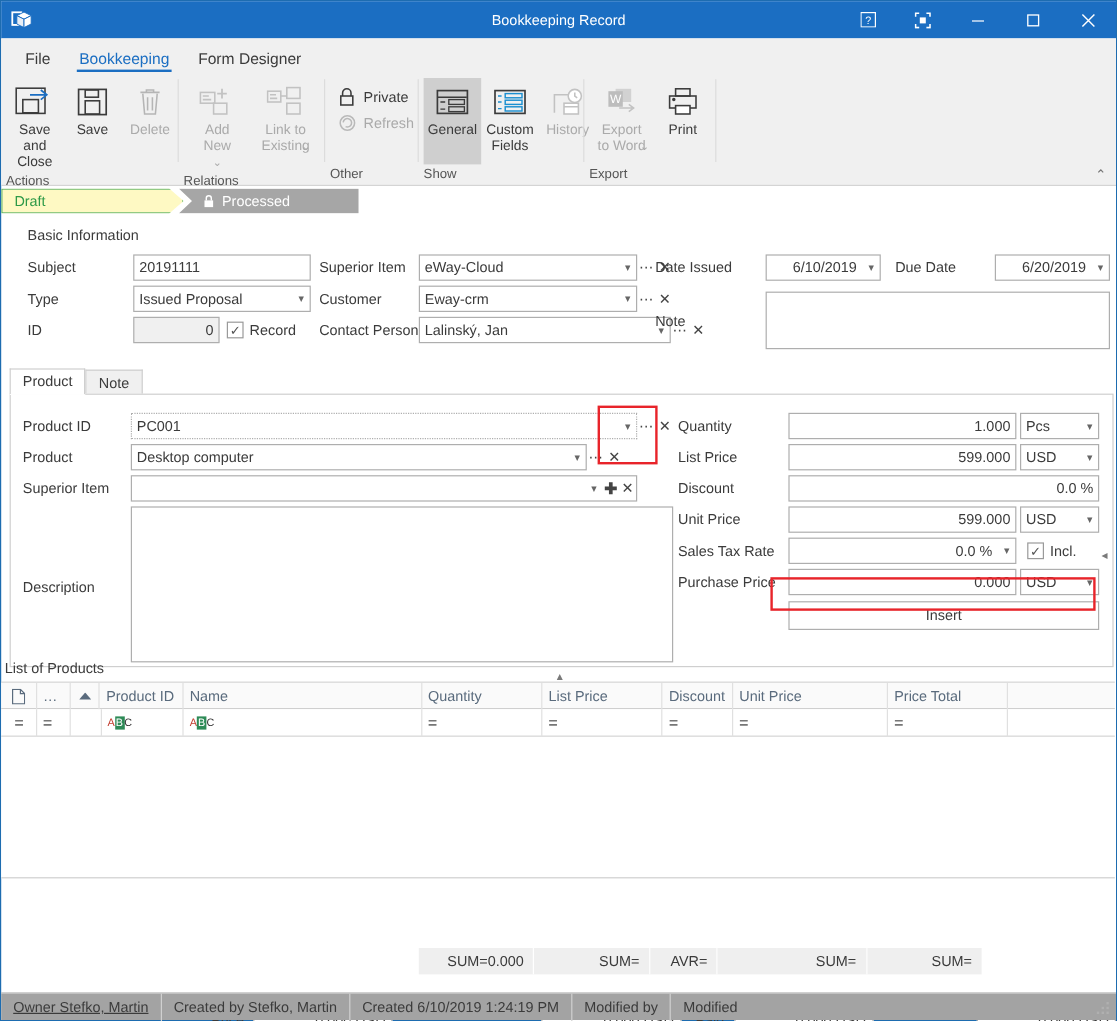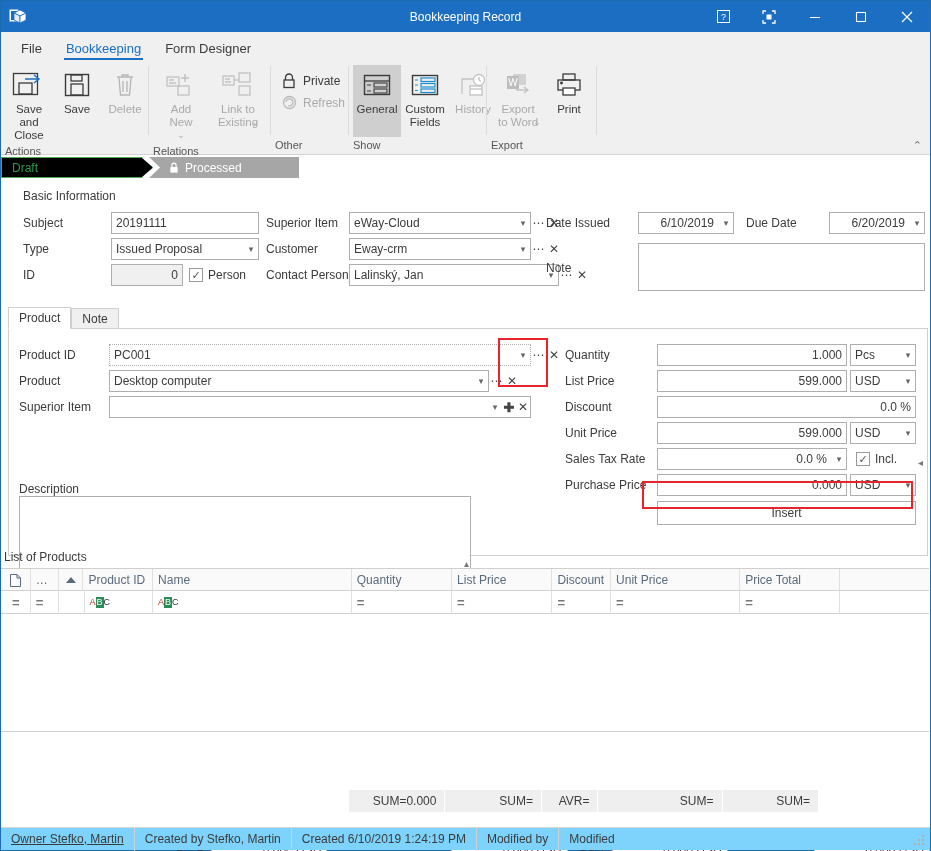--- a/index.html
+++ b/index.html
@@ -55,21 +55,21 @@
   .rsmall.disabled { color:#aaa; }
   .rsmall .ic { width:20px; display:flex; align-items:center; justify-content:center; margin-right:4px;}
   .ribbon-collapse { position:absolute; right:8px; bottom:2px; color:#777; font-size:11px; }
 
   
   .workflow { display:flex; height:21px; margin:0 0 0 0; }
   .wf {
     height:21px; display:flex; align-items:center; font-size:12px; position:relative;
     padding-left:10px; color:#fff;
   }
-  .wf.draft { background:#000000; border:1px solid #4aab5b; color:#3b3b3b; width:152px; }
+  .wf.draft { background:#fef9c3; border:1px solid #4aab5b; color:#3b3b3b; width:152px; }
   .wf.gray { background:#a6a6a6; }
   .wf .lock { margin-right:6px; display:flex; }
 
   
   .form-area { padding:0 10px; position:relative; }
   .section-title { font-size:12px; color:#3b3b3b; margin:11px 0 8px 12px; }
 
   .fld-row { display:flex; align-items:center; height:24px; margin-bottom:2px; }
   .lbl { font-size:12px; color:#3b3b3b; }
 
@@ -130,21 +130,21 @@
         padding-right:8px; font-size:12px; color:#3b3b3b; border-right:1px solid #fff; }
 
   
   .totals { display:flex; align-items:center; height:22px; }
   .totals .lbl { margin-right:8px; }
   .tot-in { border:1px solid #aeaeae; height:22px; text-align:right; padding-right:5px;
             font-size:12px; line-height:20px; background:#fff; }
 
   
   .statusbar {
-    position:absolute; left:0; right:0; bottom:0; height:23px; background:#7dd3fc;
+    position:absolute; left:0; right:0; bottom:0; height:23px; background:#a3a3a3;
     border-top:1px solid #d6d6d6; display:flex; align-items:center; font-size:12px;
   }
   .sb-cell { padding:0 10px; height:23px; display:flex; align-items:center;
              border-right:1px solid #d0d0d0; color:#3b3b3b; }
   .sb-cell.link { text-decoration:underline; }
   .sb-cell.last { border-right:none; }
   .grip { position:absolute; right:4px; bottom:3px; width:12px; height:12px; }
   .grip span { position:absolute; width:2px; height:2px; background:#b0b0b0; }
 
   .redbox { position:absolute; border:2px solid #e8242a; pointer-events:none; }
@@ -411,21 +411,21 @@
           <div class="combo" style="width:148px">
             <div class="val">Issued Proposal</div>
             <div class="caret">▾</div>
           </div>
         </div>
         <div class="fld-row">
           <div class="lbl" style="width:88px">ID</div>
           <input class="tb readonly num" style="width: 72px;" value="0">
           <div class="chk" style="margin-left:6px">
             <span class="box">✓</span>
-            <span>Person</span>
+            <span>Record</span>
           </div>
         </div>
       </div>
 
       <div style="position:absolute; left:255px; top:0;">
         <div class="fld-row">
           <div class="lbl" style="width:83px">Superior Item</div>
           <div class="combo" style="width:182px">
             <div class="val">eWay-Cloud</div>
             <div class="caret">▾</div>
@@ -512,21 +512,21 @@
         </div>
         <div class="fld-row">
           <div class="lbl" style="width:90px">Superior Item</div>
           <div class="combo" style="width:422px">
             <div class="val"></div>
             <div class="caret">▾</div>
             <div class="plusbtn">✚</div>
             <div class="xbtn">✕</div>
           </div>
         </div>
-        <div style="display:flex; margin-top:3px;flex-direction:column;">
+        <div style="display:flex; margin-top:3px;">
           <div class="lbl" style="width:90px; padding-top:60px;">Description</div>
           <textarea class="ta" style="width: 452px; height: 130px;"></textarea>
         </div>
       </div>
 
       <div style="position:absolute; left:556px; top:14px;">
         <div class="fld-row">
           <div class="lbl" style="width:92px">Quantity</div>
           <input class="tb num" style="width: 190px;" value="1.000">
           <div class="combo" style="width:66px; margin-left:3px;">

